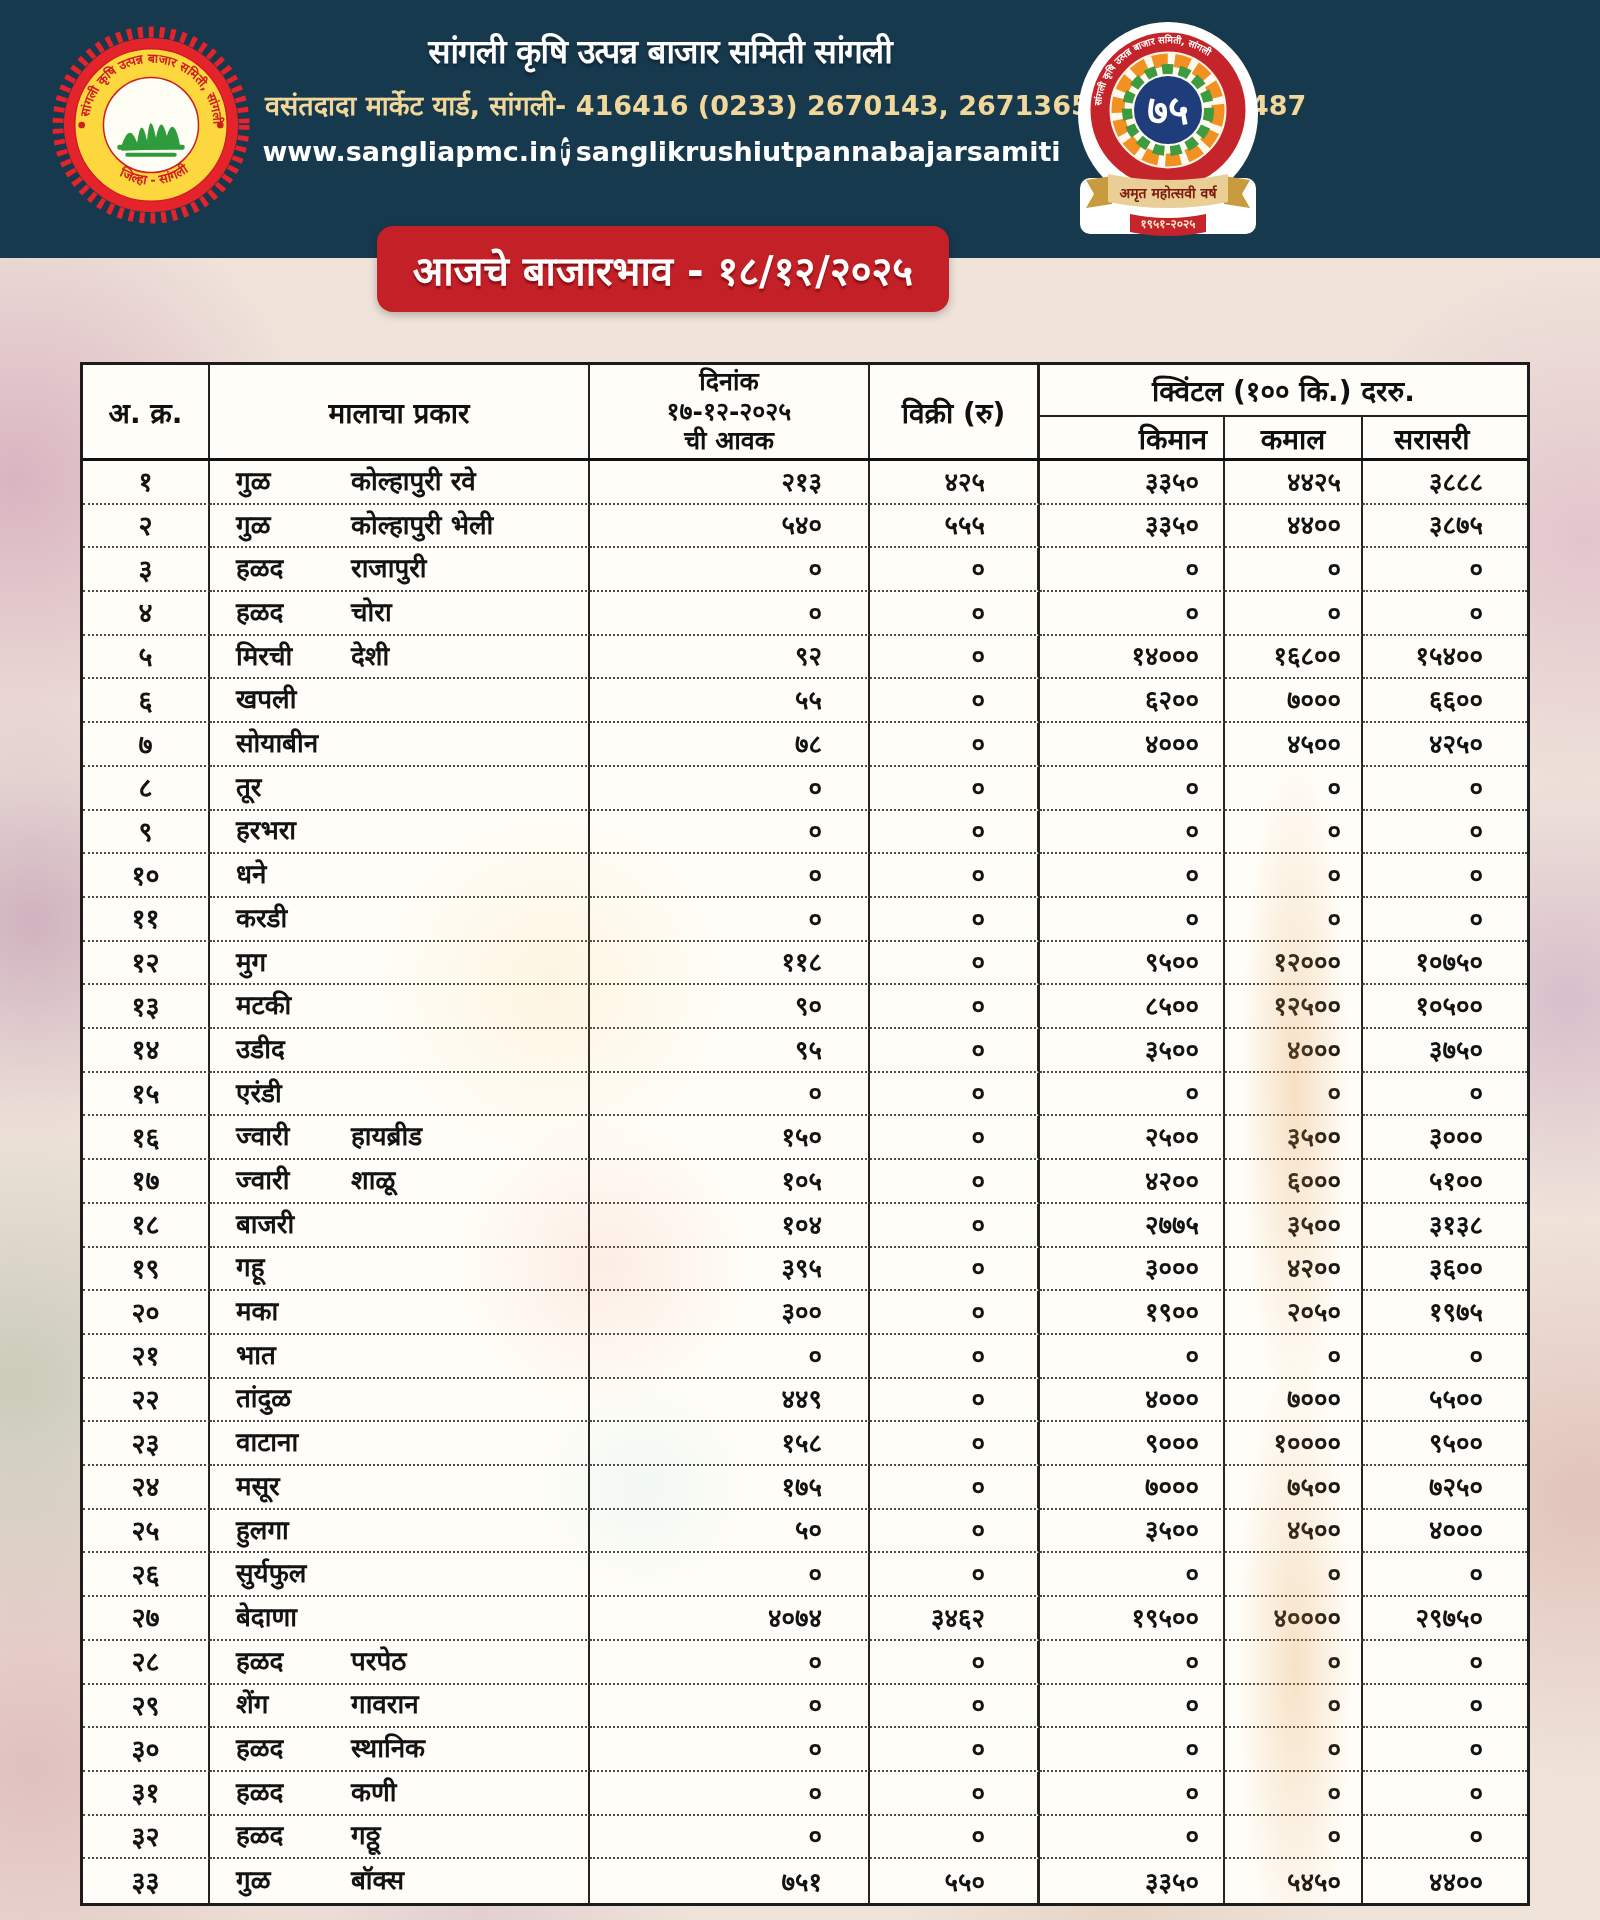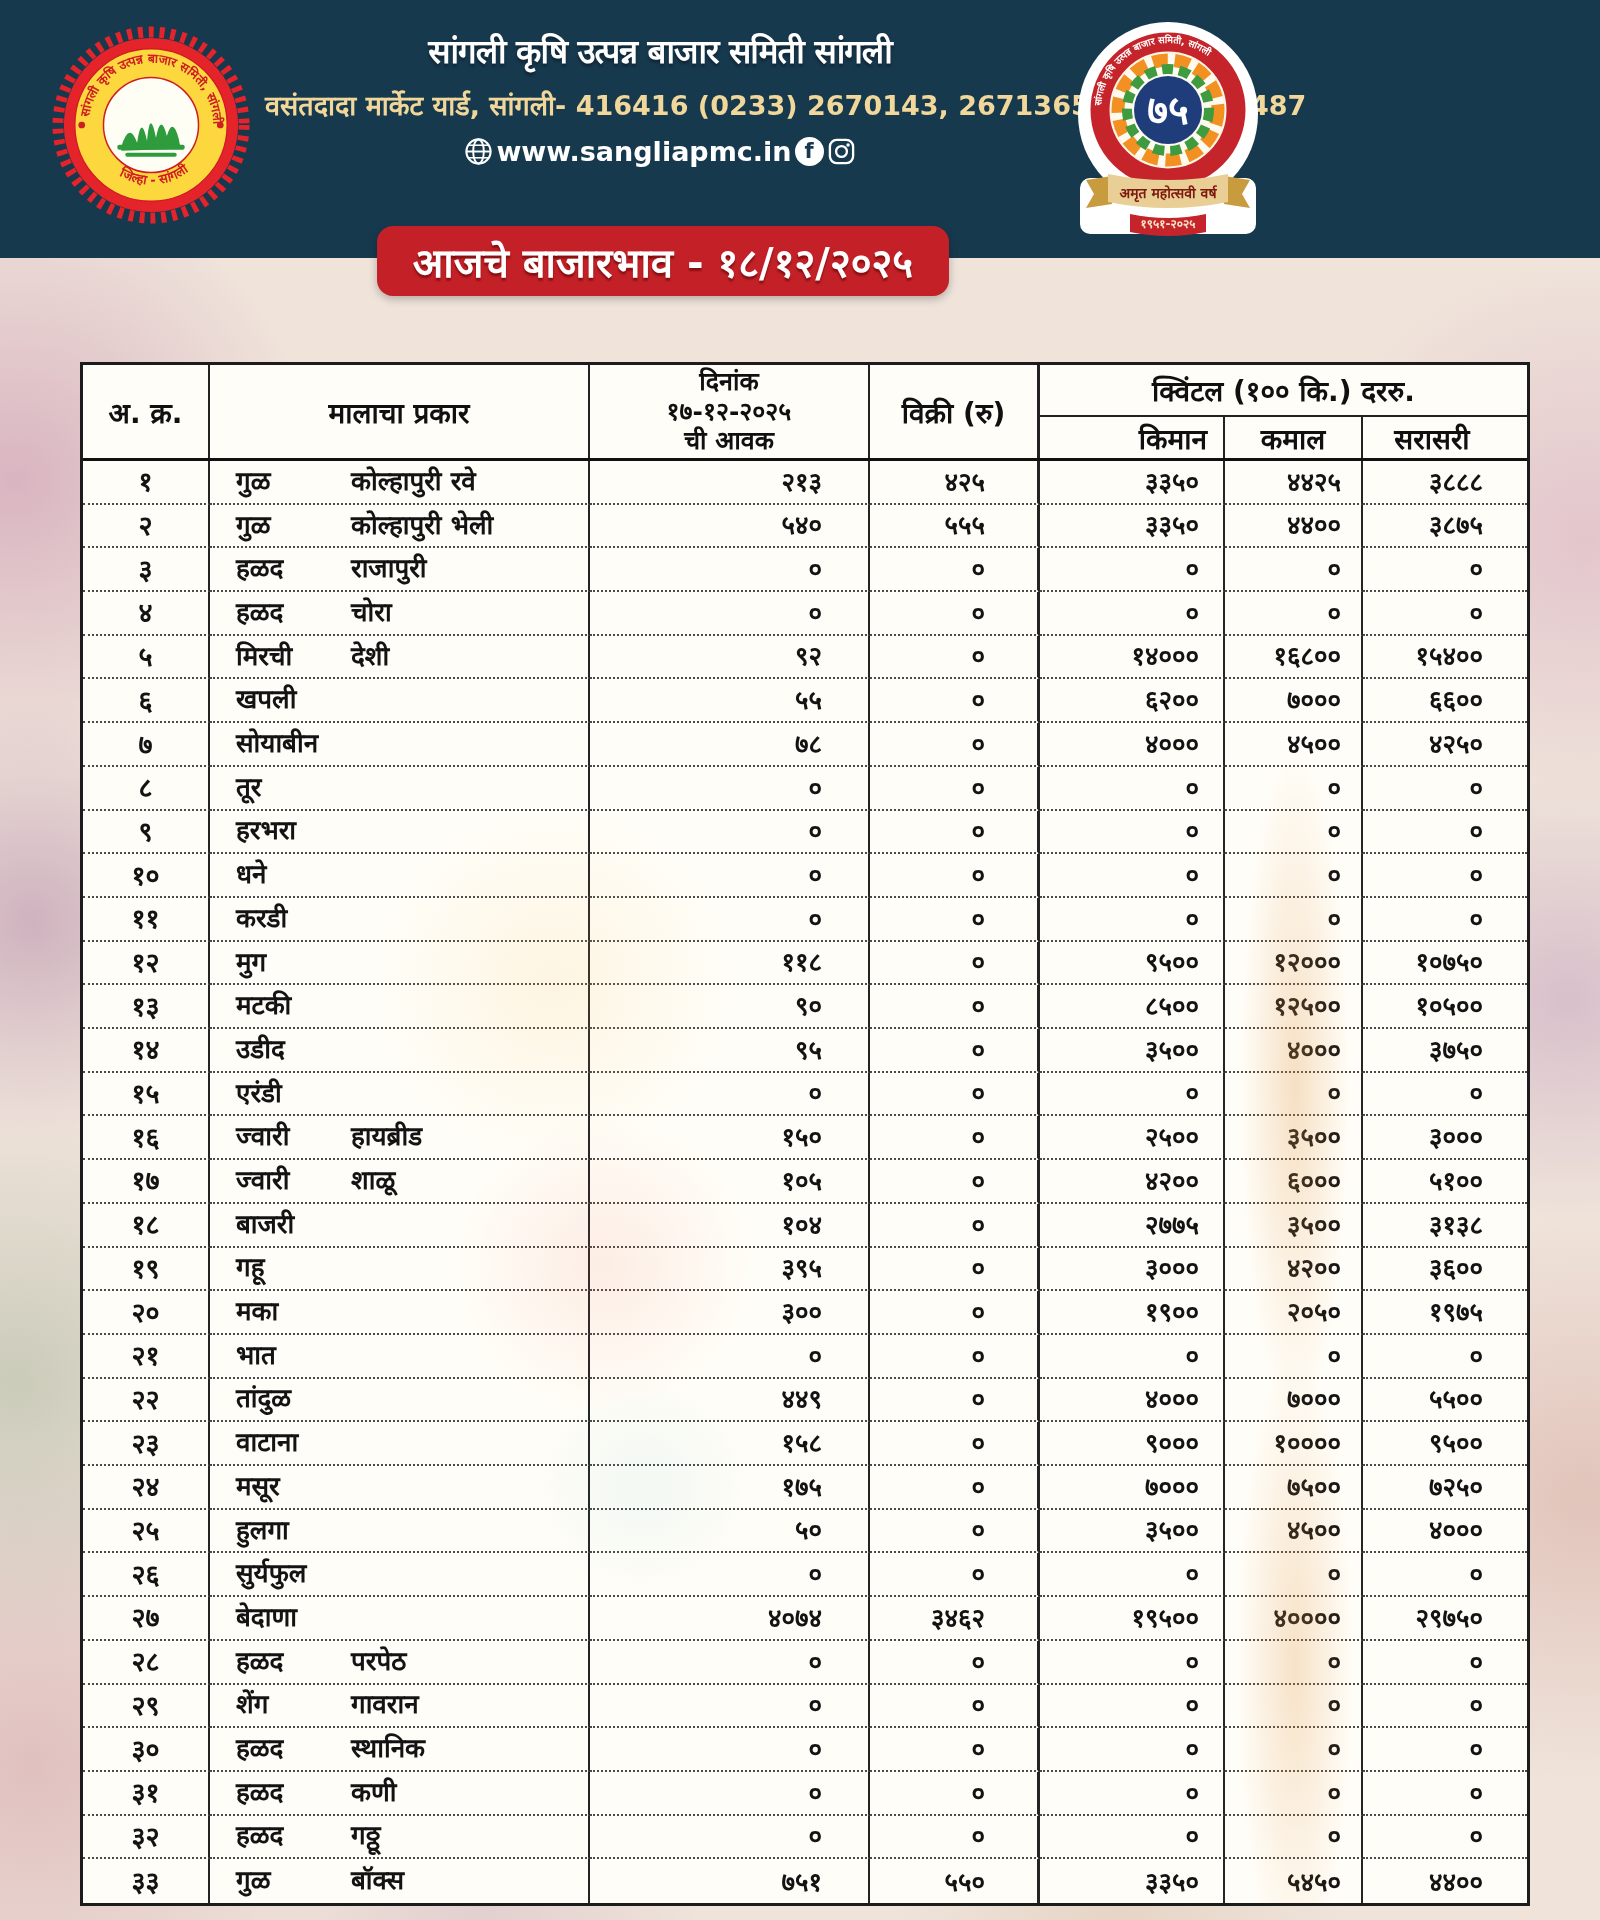--- a/index.html
+++ b/index.html
@@ -42,21 +42,21 @@
     font-size:27px; font-weight:600; color:#fff; white-space:nowrap;
   }
   .fb-badge{
     width:29px; height:29px; border-radius:50%; background:#fff; color:#17394e;
     display:inline-flex; align-items:center; justify-content:center;
     font-size:21px; font-weight:700; line-height:1;
   }
 
   
   .banner{
-    position:absolute; left:377px; top:226px; width:572px; height:70px;
+    position:absolute; left:377px; top:226px; width:572px; height:86px;
     background:#c32127; border-radius:16px;
     display:flex; align-items:center; justify-content:center;
     color:#fff; font-size:40px; font-weight:700;
     text-shadow:0 3px 2px rgba(90,0,0,.55);
     box-shadow:0 3px 8px rgba(0,0,0,.25);
   }
 
   
   .rates-table{
     --cols:127px 380px 280px 170px 185px 138px 1fr;
@@ -153,20 +153,21 @@
         <line x1="4.5" y1="8.5" x2="25.5" y2="8.5" stroke="#fff" stroke-width="1.6"></line>
         <line x1="4.5" y1="21.5" x2="25.5" y2="21.5" stroke="#fff" stroke-width="1.6"></line>
       </svg>
       <span>www.sangliapmc.in</span>
       <span class="fb-badge">f</span>
       <svg width="29" height="29" viewBox="0 0 30 30">
         <rect x="3" y="3" width="24" height="24" rx="7" fill="none" stroke="#fff" stroke-width="2.4"></rect>
         <circle cx="15" cy="15" r="5.6" fill="none" stroke="#fff" stroke-width="2.4"></circle>
         <circle cx="21.8" cy="8.2" r="1.8" fill="#fff"></circle>
       </svg>
+      <span>sanglikrushiutpannabajarsamiti</span>
     </div>
   </div>
 
   <svg class="right-badge" viewBox="0 0 192 228">
     <ellipse cx="96" cy="96" rx="90" ry="92" fill="#fff"></ellipse>
     <rect x="8" y="160" width="176" height="56" rx="10" fill="#fff"></rect>
     <circle cx="96" cy="92" r="75" fill="#fdf4e4"></circle>
     <circle cx="96" cy="92" r="68" fill="none" stroke="#c5242b" stroke-width="19"></circle>
     <defs>
         <path id="badgeRing" d="M 96,92 m -67,0 a 67,67 0 1 1 134,0"></path>

